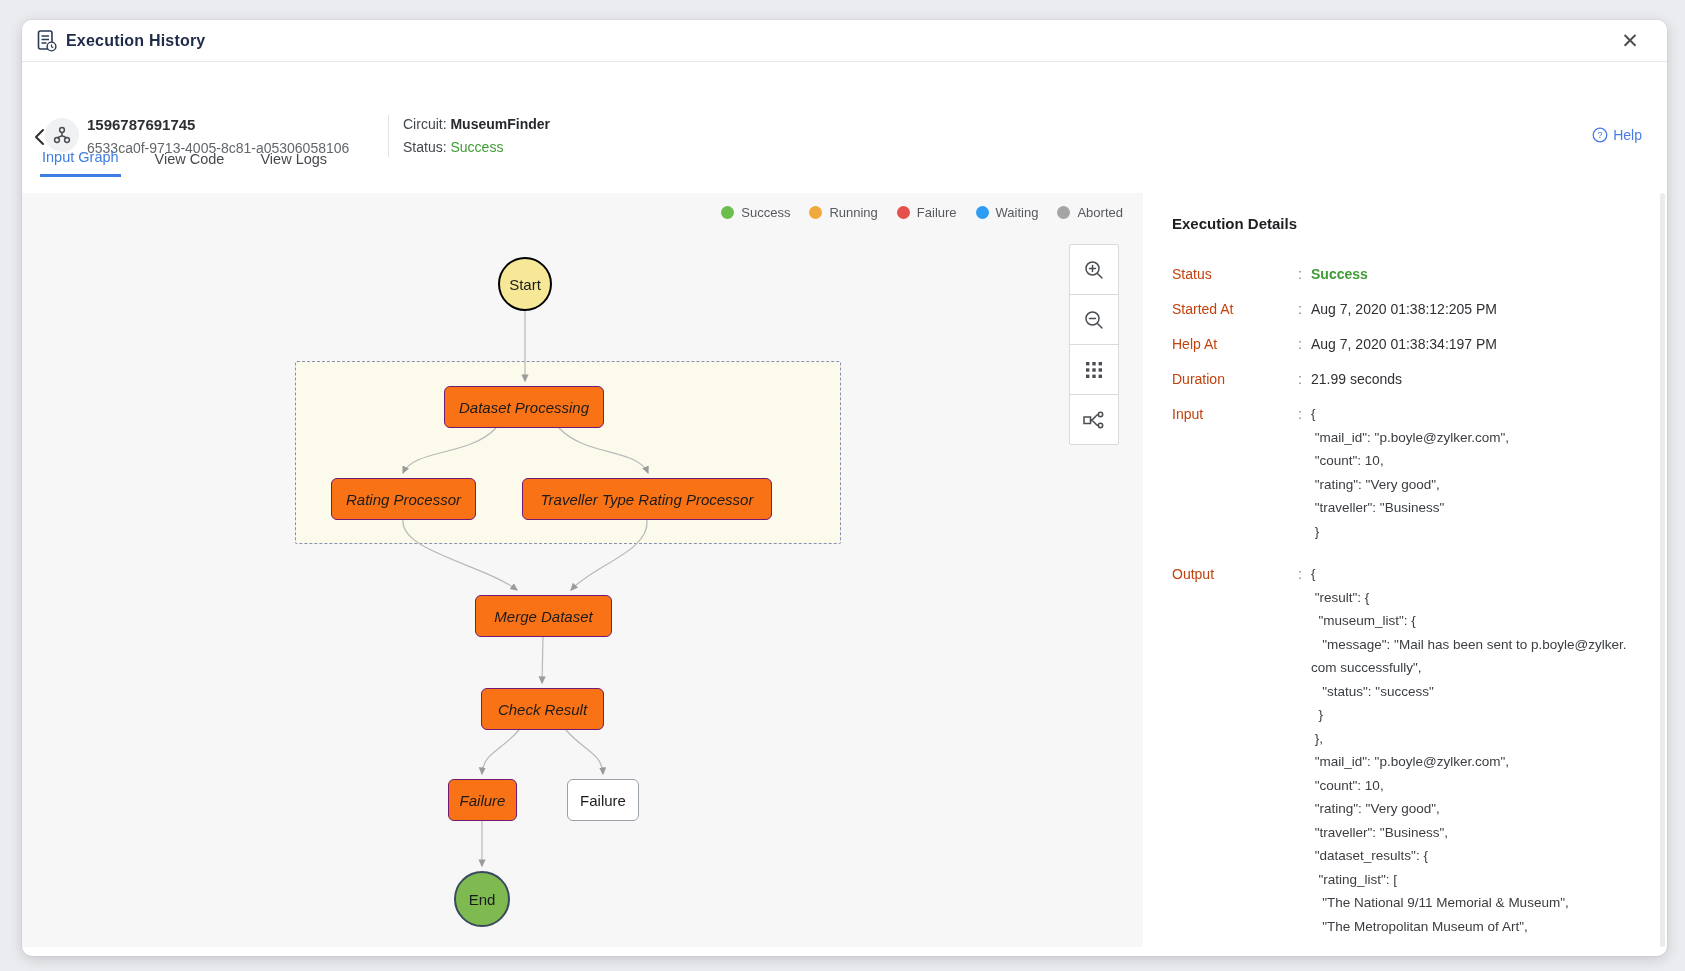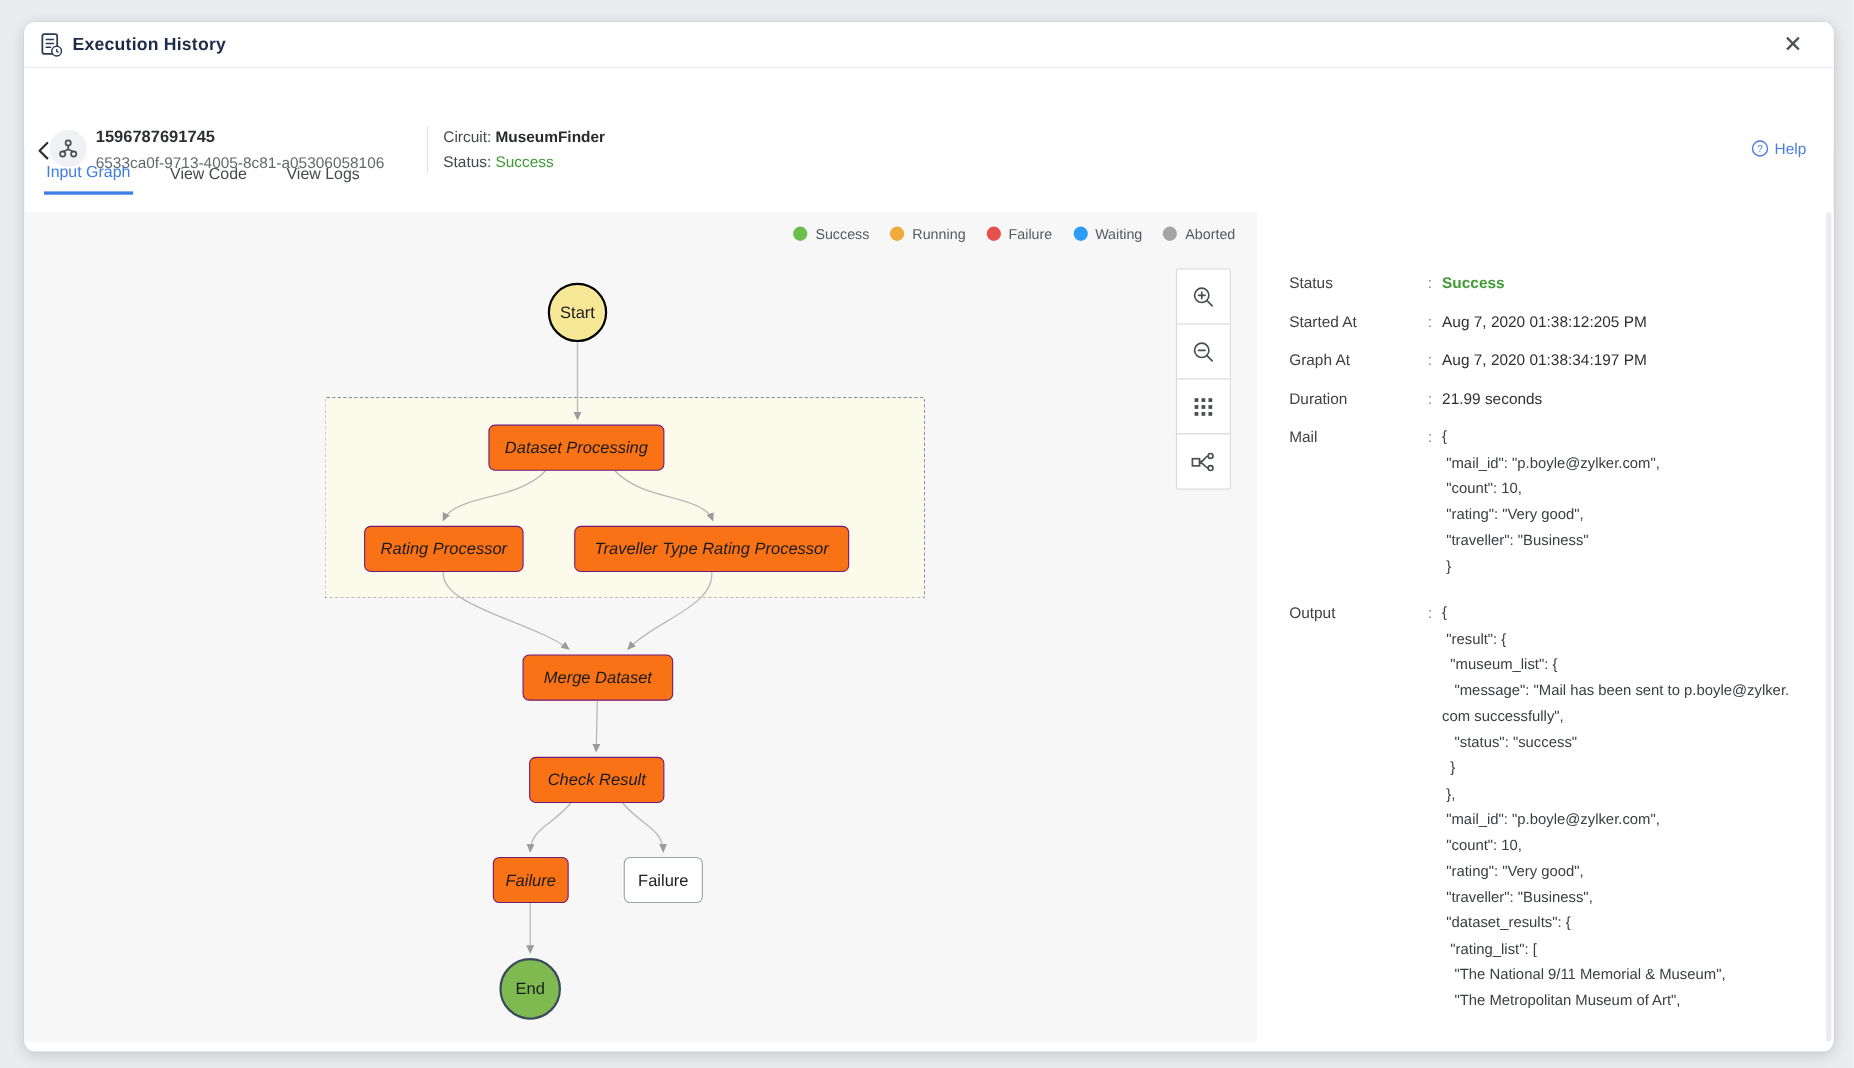--- a/index.html
+++ b/index.html
@@ -90,21 +90,21 @@
   .n-mailer   { left:426px; top:586px; width:69px;  height:42px; }
   .n-failure  { left:545px; top:586px; width:72px;  height:42px; }
   
   .panel {
     position:absolute; left:1121px; top:173px; width:524px; height:754px;
     background:#fff; overflow:hidden; padding:22px 0 0 29px;
   }
   .panel-title { font-size:15px; font-weight:bold; color:#1c1e21; }
   .rows { margin-top:33px; }
   .row { display:flex; align-items:flex-start; margin-bottom:17px; font-size:14px; line-height:18px; }
-  .row-label { width:126px; color:#404040; flex:none; }
+  .row-label { width:126px; color:#c2410c; flex:none; }
   .row-colon { width:13px; color:#7e8286; flex:none; }
   .row-value { color:#2e3033; }
   .row-value.ok { color:#3f9b35; font-weight:bold; }
   .row.json { margin-bottom:22px; }
   .json pre {
     font-family:"Liberation Sans","DejaVu Sans",sans-serif;
     font-size:13.5px; line-height:23.5px; color:#3a3d41; margin-top:-3px; white-space:pre;
   }
   .scrolltrack { position:absolute; right:2px; top:0; width:5px; height:754px; background:#ebebeb; border-radius:3px; cursor:pointer; }
   svg .st { stroke:#4a4d52; fill:none; stroke-width:1.5; stroke-linecap:round; }
@@ -262,43 +262,44 @@
           <path d="M8.5,11 C13,11 13,5.5 16.5,5.5" class="st"></path>
           <path d="M8.5,11.5 C13,11.5 13,16.5 16.5,16.5" class="st"></path>
           <circle cx="18.5" cy="5.5" r="2.2" class="st"></circle>
           <circle cx="18.5" cy="16.5" r="2.2" class="st"></circle>
         </svg>
       </button>
     </div>
   </div>
 
   <div class="panel">
+    <div class="panel-title">Execution Details</div>
     <div class="rows">
       <div class="row">
         <span class="row-label">Status</span>
         <span class="row-colon">:</span>
         <span class="row-value ok">Success</span>
       </div>
       <div class="row">
         <span class="row-label">Started At</span>
         <span class="row-colon">:</span>
         <span class="row-value">Aug 7, 2020 01:38:12:205 PM</span>
       </div>
       <div class="row">
-        <span class="row-label">Graph At</span>
+        <span class="row-label">Help At</span>
         <span class="row-colon">:</span>
         <span class="row-value">Aug 7, 2020 01:38:34:197 PM</span>
       </div>
       <div class="row">
         <span class="row-label">Duration</span>
         <span class="row-colon">:</span>
         <span class="row-value">21.99 seconds</span>
       </div>
       <div class="row json">
-        <span class="row-label">Mail</span>
+        <span class="row-label">Input</span>
         <span class="row-colon">:</span>
         <pre>{
  "mail_id": "p.boyle@zylker.com",
  "count": 10,
  "rating": "Very good",
  "traveller": "Business"
  }</pre>
       </div>
       <div class="row json">
         <span class="row-label">Output</span>

